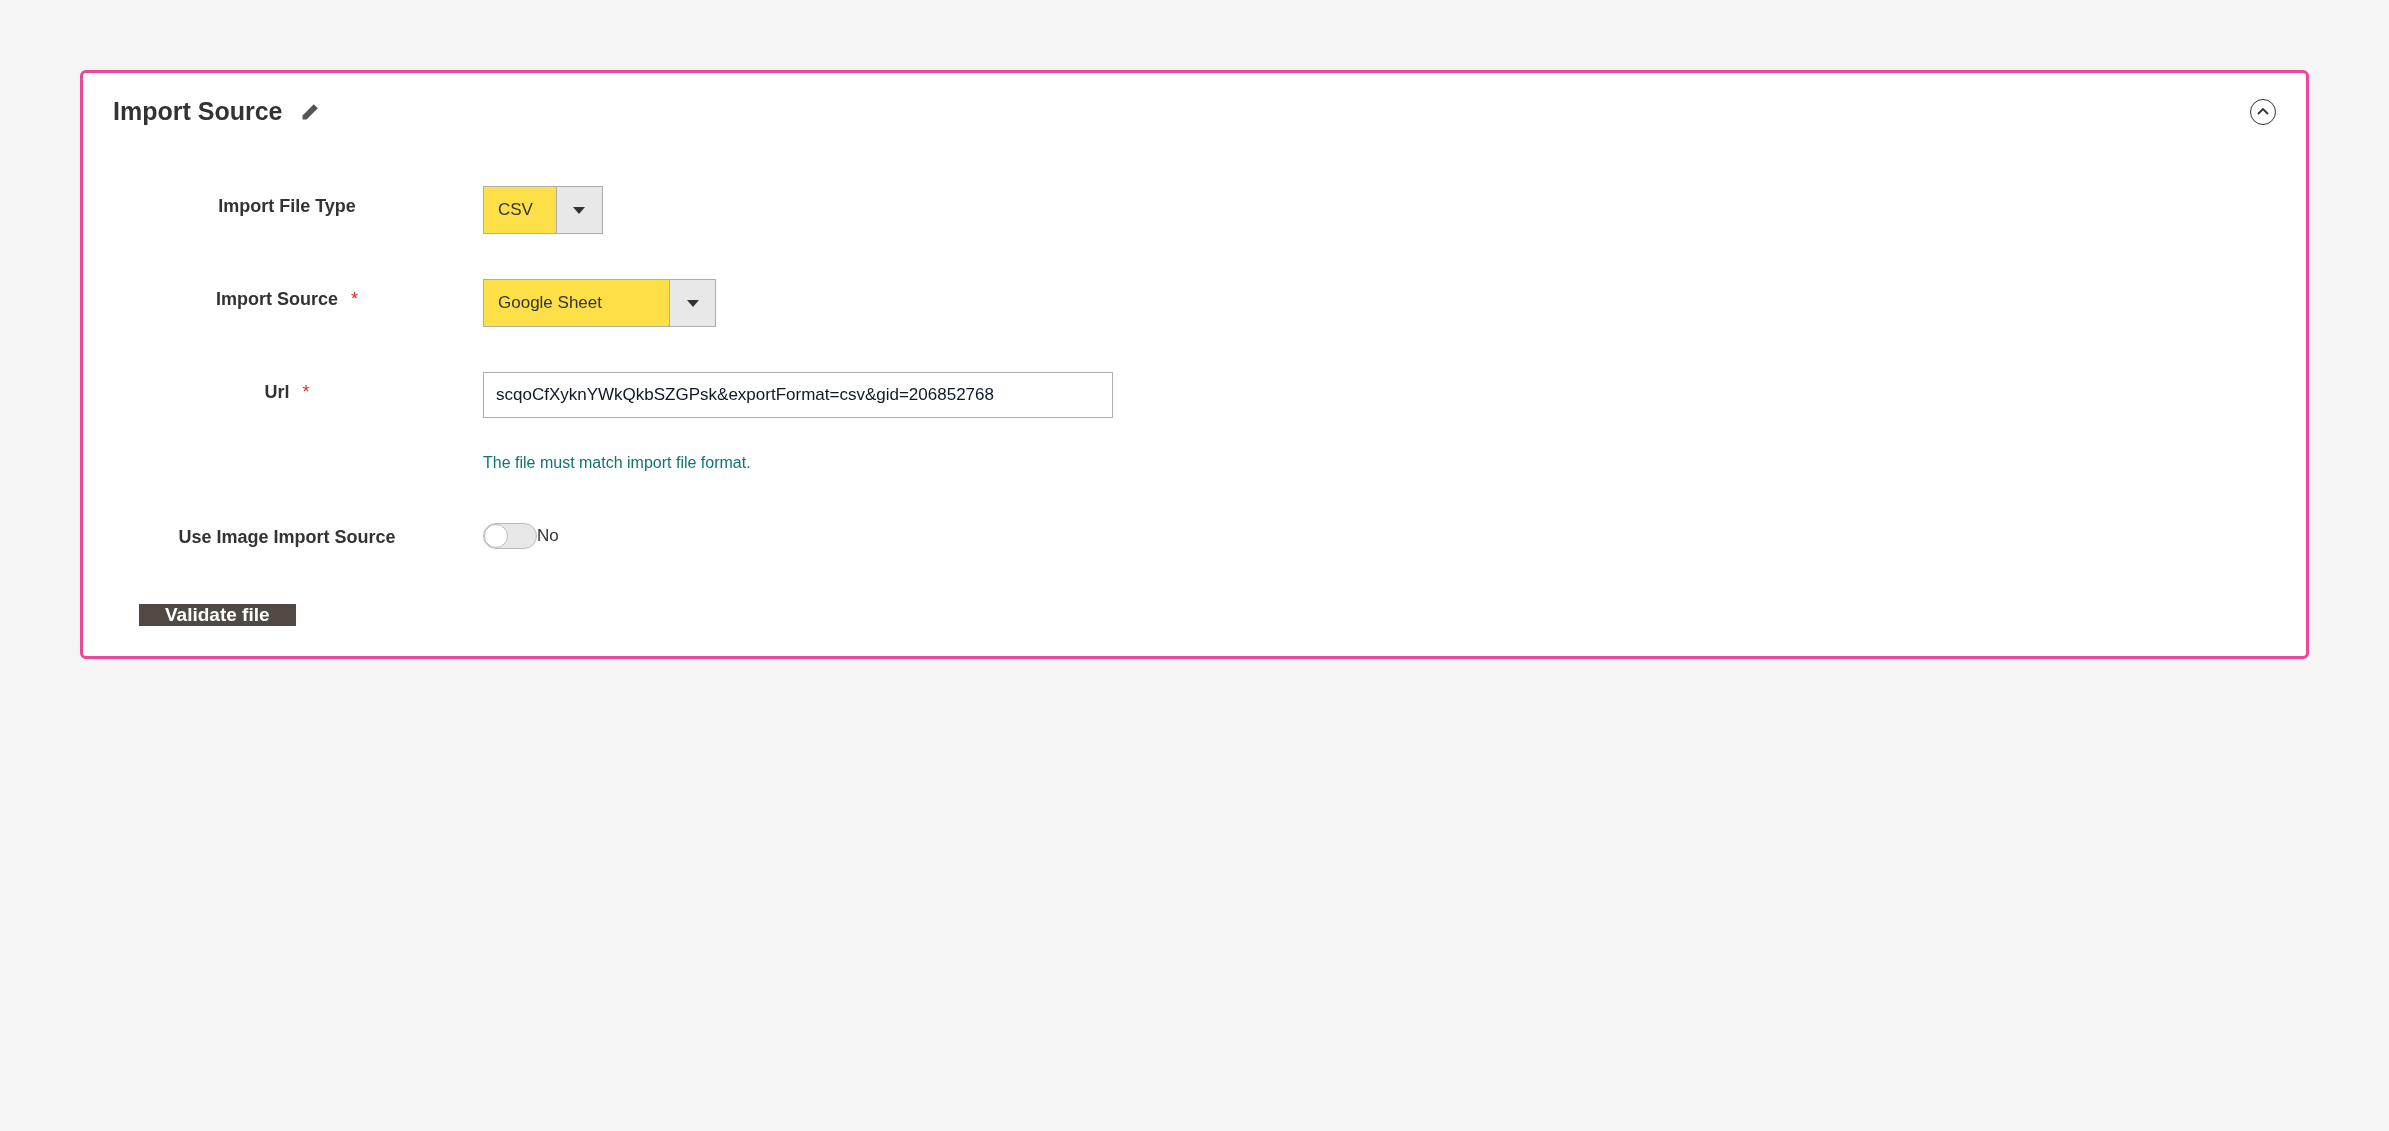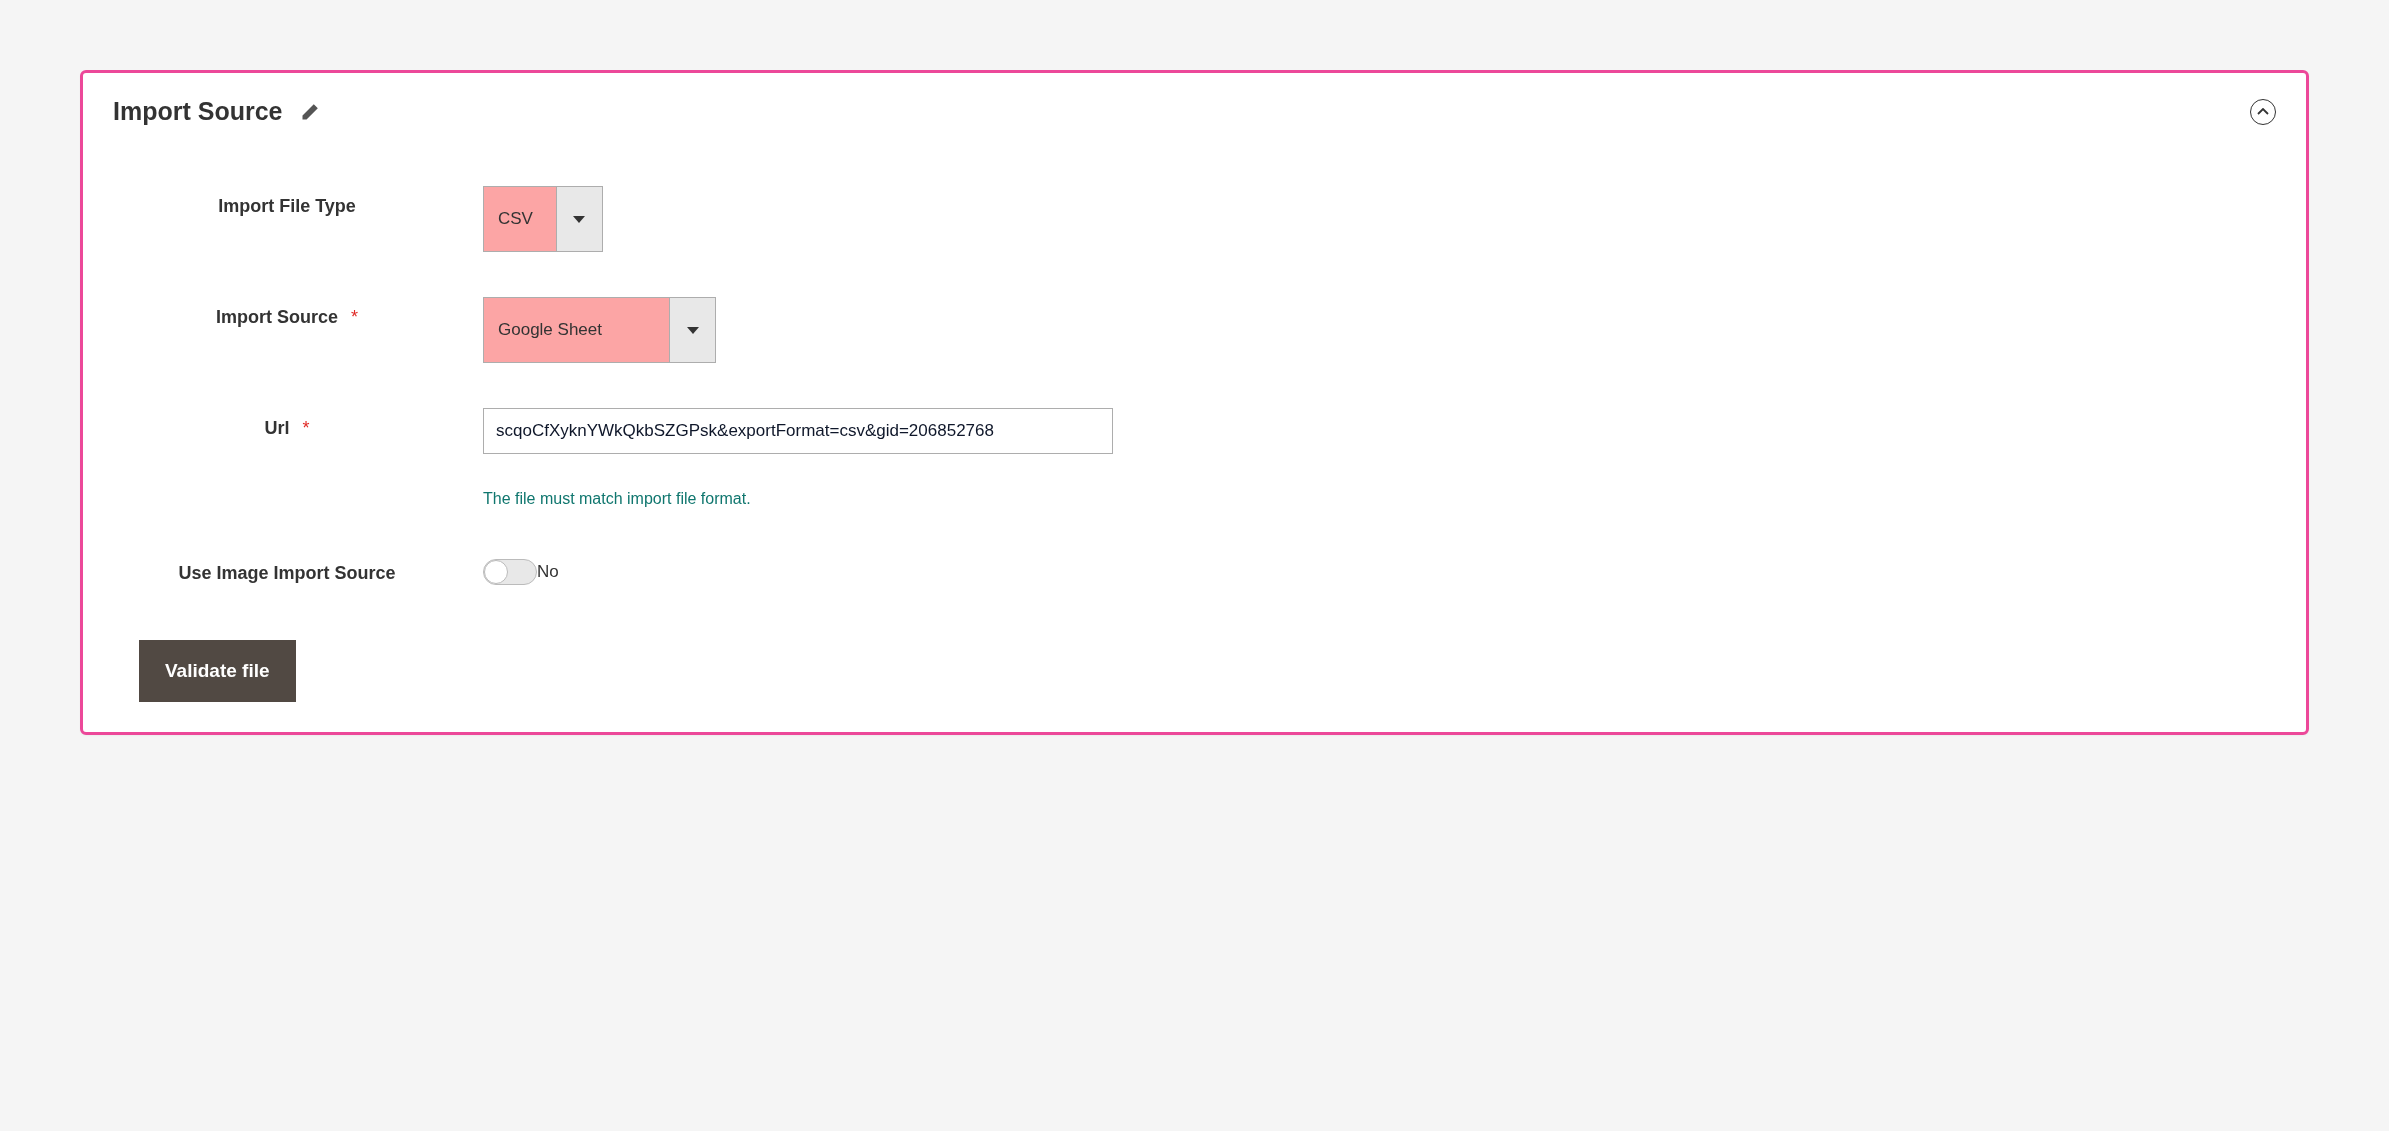--- a/index.html
+++ b/index.html
@@ -77,22 +77,22 @@
     }
     .form-control-col {
       flex: 1;
       display: flex;
       flex-direction: column;
       align-items: flex-start;
     }
     .select-wrap {
       display: flex;
       border: 1px solid #adadad;
-      background: #fca5a5;
-      height: 66px;
+      background: #fde047;
+      height: 48px;
       align-items: stretch;
       gap: 9px;
     }
     .select-text {
       padding: 0 14px;
       display: flex;
       align-items: center;
       font-size: 17px;
       color: #333;
       min-width: 56px;
@@ -154,21 +154,21 @@
       left: 0;
     }
     .toggle-label {
       font-size: 17px;
       color: #333;
     }
     .validate-btn {
       background: #514943;
       color: #fff;
       border: none;
-      padding: 20px 26px;
+      padding: 0 26px;
       font-size: 19px;
       font-weight: 600;
       cursor: pointer;
       margin-left: 26px;
       margin-top: 10px;
     }
   </style>
 </head>
 <body>
 

